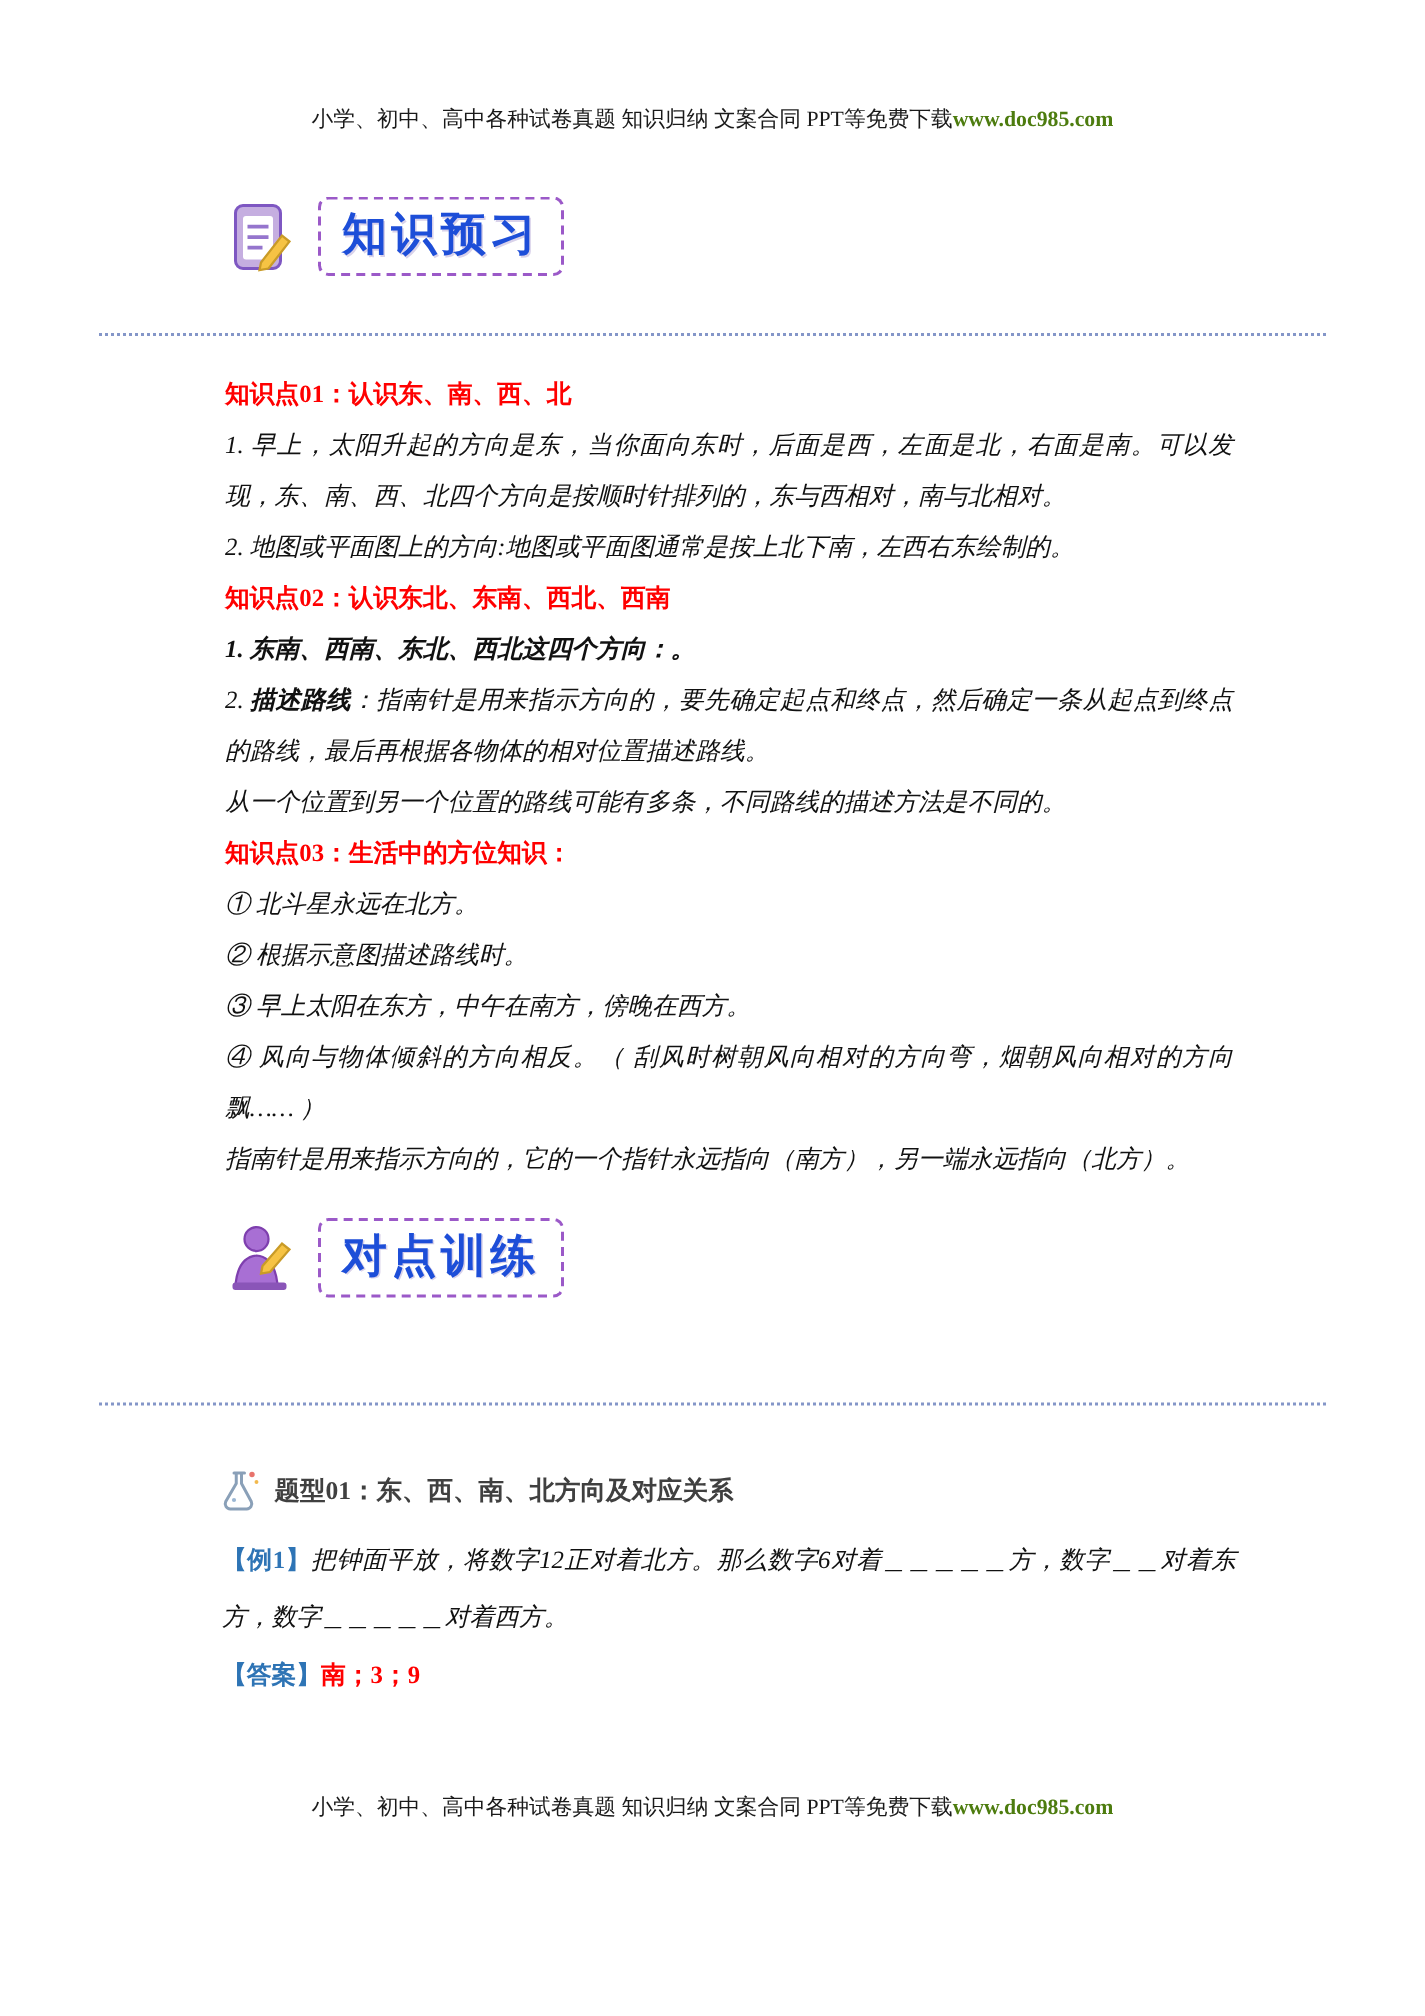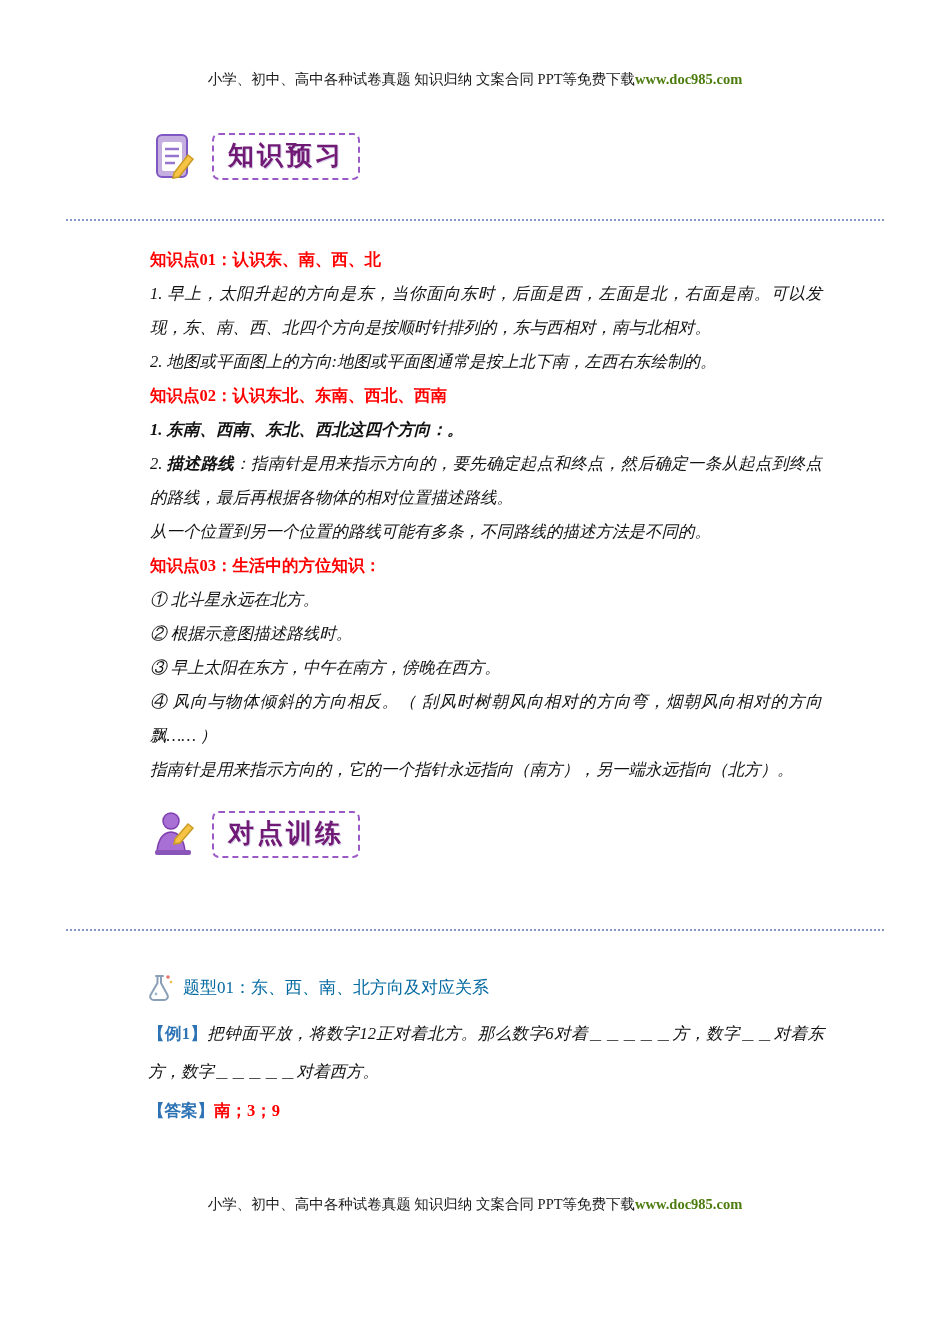--- a/index.html
+++ b/index.html
@@ -34,24 +34,24 @@
     gap: 14px;
     margin-left: 148px;
   }
   .badge-row.preview { margin-top: 42px; }
   .badge-row.practice { margin-top: 22px; }
   .badge-icon { width: 50px; height: 50px; flex: 0 0 auto; }
   .badge-box {
     border: 2.5px dashed #9b59c8;
     border-radius: 7px;
     padding: 3px 14px 5px 14px;
-    font-size: 26px;
+    font-size: 30px;
     font-weight: bold;
     letter-spacing: 3px;
-    color: #701a75;
+    color: #1d4ed8;
     text-shadow: 1px 1px 0 #d9d2ea;
     background: #fff;
   }
 
   
   .dotted-divider {
     border: none;
     border-top: 2.5px dotted #8496c8;
     margin: 38px 66px 0 66px;
   }
@@ -75,22 +75,22 @@
   .inline-bold { font-weight: bold; }
 
   
   .topic-heading {
     display: flex;
     align-items: center;
     gap: 9px;
     margin: 42px 0 8px 144px;
   }
   .topic-title {
-    color: #0369a1;
-    font-weight: normal;
+    color: #404040;
+    font-weight: bold;
     font-size: 17px;
     line-height: 30px;
   }
   .flask-icon { width: 30px; height: 30px; flex: 0 0 auto; }
 
   .example-block {
     padding: 4px 126px 0 148px;
     font-size: 16.5px;
     line-height: 38px;
     text-align: justify;

